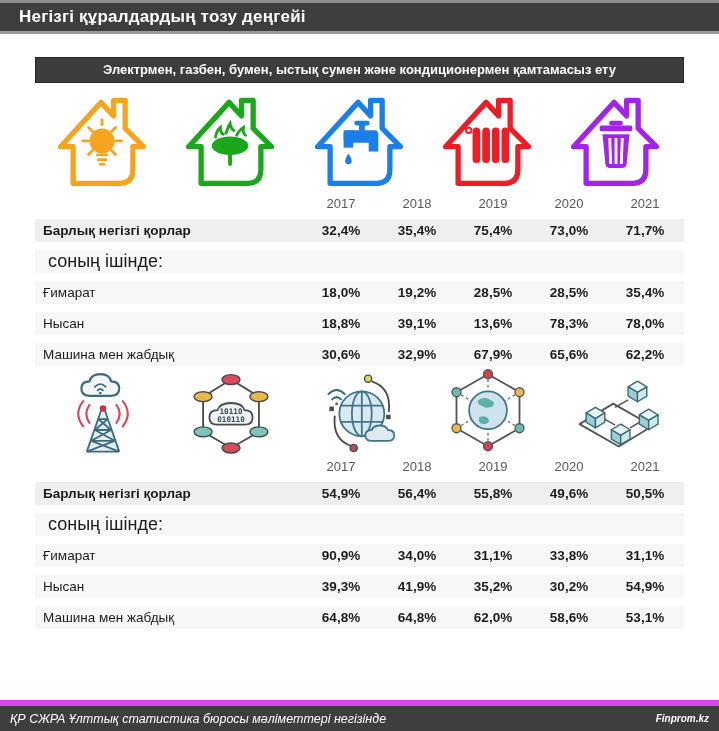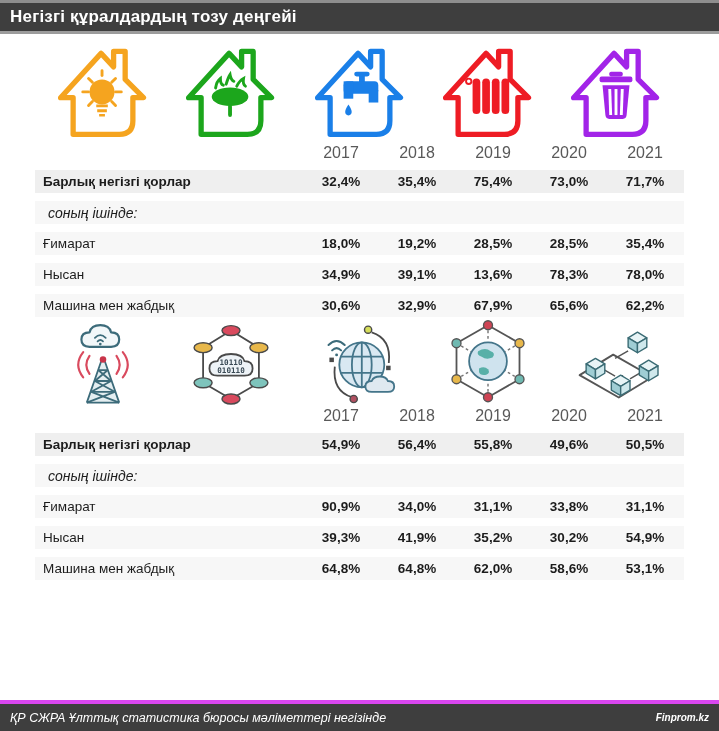--- a/index.html
+++ b/index.html
@@ -9,21 +9,21 @@
     background:#fff;
     font-family:"Liberation Sans", sans-serif;
     display:flex; flex-direction:column;
     position:relative;
   }
   .title-bar {
     background:#3E3E3E; color:#fff;
     border-top:3px solid #8E8E8E; border-bottom:3px solid #9C9C9C;
     height:34px; line-height:28px;
     font-size:17px; font-weight:bold;
-    padding-left:10px; letter-spacing:0.2px;
+    padding-left:19px; letter-spacing:0.2px;
     flex:0 0 auto;
   }
   .content { padding:0 35px; flex:0 0 auto; }
   .section-bar {
     background:#3D3D3D; color:#fff; border:1px solid #262626;
     height:26px; line-height:24px; text-align:center;
     font-size:13px; font-weight:bold;
   }
   .section-bar.first { margin-top:23px; }
   .section-bar.second { margin-top:24px; }
@@ -36,26 +36,26 @@
   .icon-cell { flex:0 0 120px; display:flex; justify-content:center; align-items:center; }
   
   .yr-row { display:flex; height:16px; align-items:flex-end; }
   .row {
     display:flex; align-items:center; height:23px; margin-top:8px;
     background:#F7F7F7; color:#1c1c1c;
   }
   .row.total { background:#EFEFEF; }
   .cl { width:268px; padding-left:8px; font-size:13.5px; }
   .cl.b { font-weight:bold; }
-  .cl.i { font-style:italic; padding-left:13px; font-size:14px; }
+  .cl.i { padding-left:13px; font-size:18px; }
   .cv { width:76px; text-align:center; font-size:13.5px; font-weight:bold; }
-  .yr-row .cv { font-weight:normal; font-size:16px; color:#595959; }
+  .yr-row .cv { font-weight:normal; font-size:13px; color:#595959; }
   .footer-bar {
     margin-top:auto; flex:0 0 auto;
-    background:#3E3E3E; border-top:4px solid #d946ef;
+    background:#3E3E3E; border-top:6px solid #d946ef;
     height:31px; color:#fff;
     display:flex; justify-content:space-between; align-items:center;
     padding:0 10px;
   }
   .footer-src { font-style:italic; font-size:12.5px; }
   .footer-brand { font-style:italic; font-weight:bold; font-size:10px; }
   svg { display:block; }
   .bin-text {
     font-family:"DejaVu Sans Mono", monospace;
     font-size:8.5px; font-weight:bold; fill:#3A4A55;
@@ -64,20 +64,21 @@
 </style>
 </head>
 <body>
 
 <div id="frame">
 
   <div class="title-bar">Негізгі құралдардың тозу деңгейі</div>
 
   <div class="content">
 
+    <div class="section-bar first">Электрмен, газбен, бумен, ыстық сумен және кондиционермен қамтамасыз ету</div>
 
     <div class="icons-row houses">
       <span class="icon-cell">
         <svg width="106" height="106" viewBox="0 0 110 110">
           <path d="M24,101 L24,63 L11,63 L53,17 L66,31 L66,15 L78,15 L78,44 L97,63 L86,63 L86,87 Q86,101 72,101 Z" fill="none" stroke="#F5A41F" stroke-width="5.5" stroke-linejoin="round" stroke-linecap="round"></path>
           <g fill="#F5A41F">
             <circle cx="54" cy="57" r="13"></circle>
             <path d="M48,70 h12 v3 h-12 z M49,75 h10 v3 h-10 z M51,80 h6 v2.5 h-6 z"></path>
           </g>
           <g stroke="#F5A41F" stroke-width="3" stroke-linecap="round">
@@ -164,21 +165,21 @@
     <div class="row">
       <div class="cl">Ғимарат</div>
       <div class="cv">18,0%</div>
       <div class="cv">19,2%</div>
       <div class="cv">28,5%</div>
       <div class="cv">28,5%</div>
       <div class="cv">35,4%</div>
     </div>
     <div class="row">
       <div class="cl">Нысан</div>
-      <div class="cv">34,9%</div>
+      <div class="cv">18,8%</div>
       <div class="cv">39,1%</div>
       <div class="cv">13,6%</div>
       <div class="cv">78,3%</div>
       <div class="cv">78,0%</div>
     </div>
     <div class="row">
       <div class="cl">Машина мен жабдық</div>
       <div class="cv">30,6%</div>
       <div class="cv">32,9%</div>
       <div class="cv">67,9%</div>

